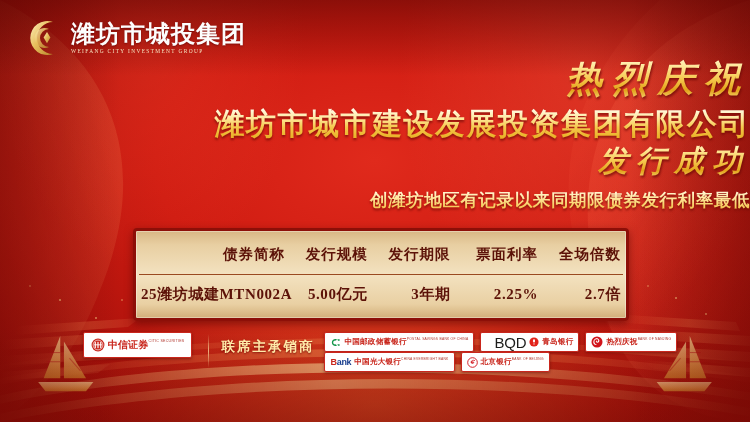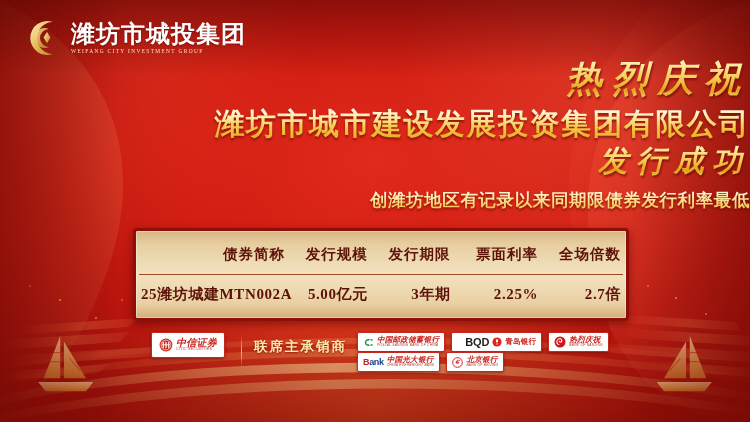--- a/index.html
+++ b/index.html
@@ -170,27 +170,27 @@
   .co-row{display:flex;gap:6px;}
   .lg-cn{
     font-size:7.6px;font-weight:bold;color:#c9261c;letter-spacing:.2px;
     font-family:"Liberation Sans","DejaVu Sans",sans-serif;line-height:1.05;
     white-space:nowrap;
   }
   .lg-en{
     font-size:3.3px;color:#b0342b;letter-spacing:.25px;line-height:1.05;
     font-family:"Liberation Sans","DejaVu Sans",sans-serif;white-space:nowrap;
   }
-  .lg-txt{display:flex;flex-direction:column;font-style:italic;}
+  .lg-txt{display:flex;flex-direction:row;}
   .lg-mark{flex:0 0 auto;display:flex;align-items:center;}
   .citic-cn{font-size:10px;color:#c9261c;}
   .citic-en{font-size:3.6px;}
 
   .bqd-word{
-    font-size:11px;font-weight:bold;color:#1d1d1b;letter-spacing:-.2px;
+    font-size:15px;font-weight:normal;color:#1d1d1b;letter-spacing:-.2px;
     font-family:"Liberation Sans","DejaVu Sans",sans-serif;
     margin-left:8px;
   }
   .eb-bank{
     font-size:9px;font-weight:bold;color:#1a3f8f;letter-spacing:-.3px;
     font-family:"Liberation Sans","DejaVu Sans",sans-serif;
   }
   .eb-bank .eb-e{color:#c9261c;}
 </style>
 </head>

